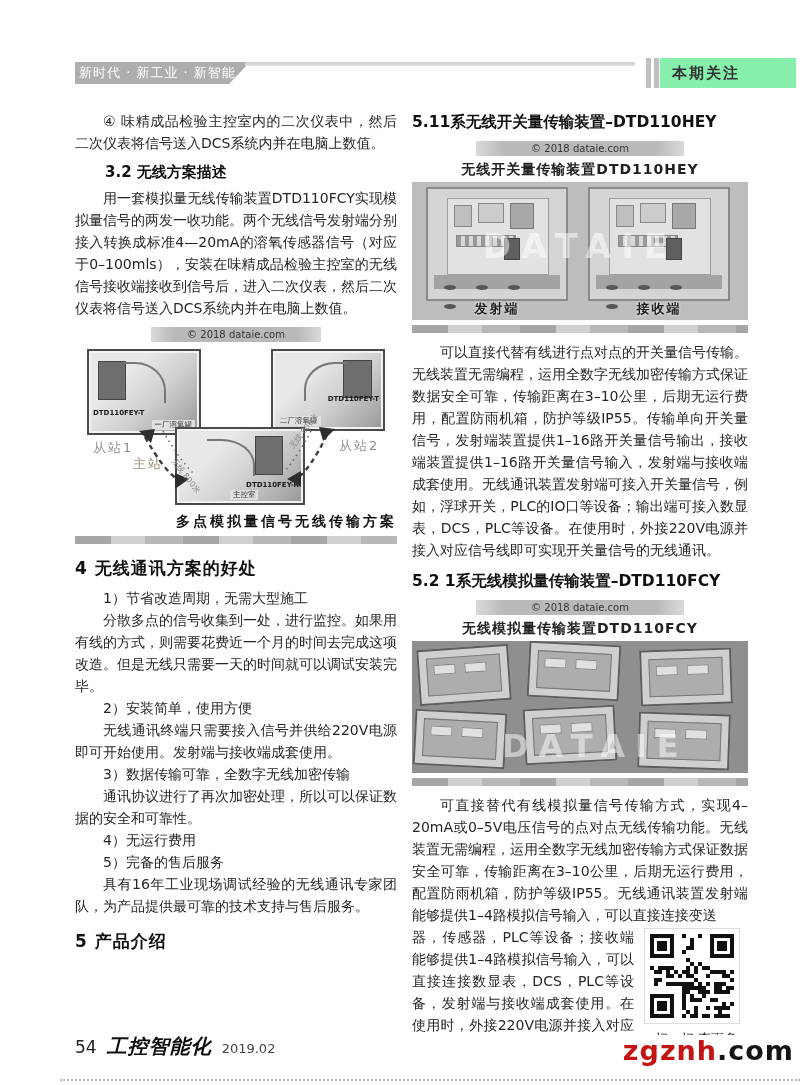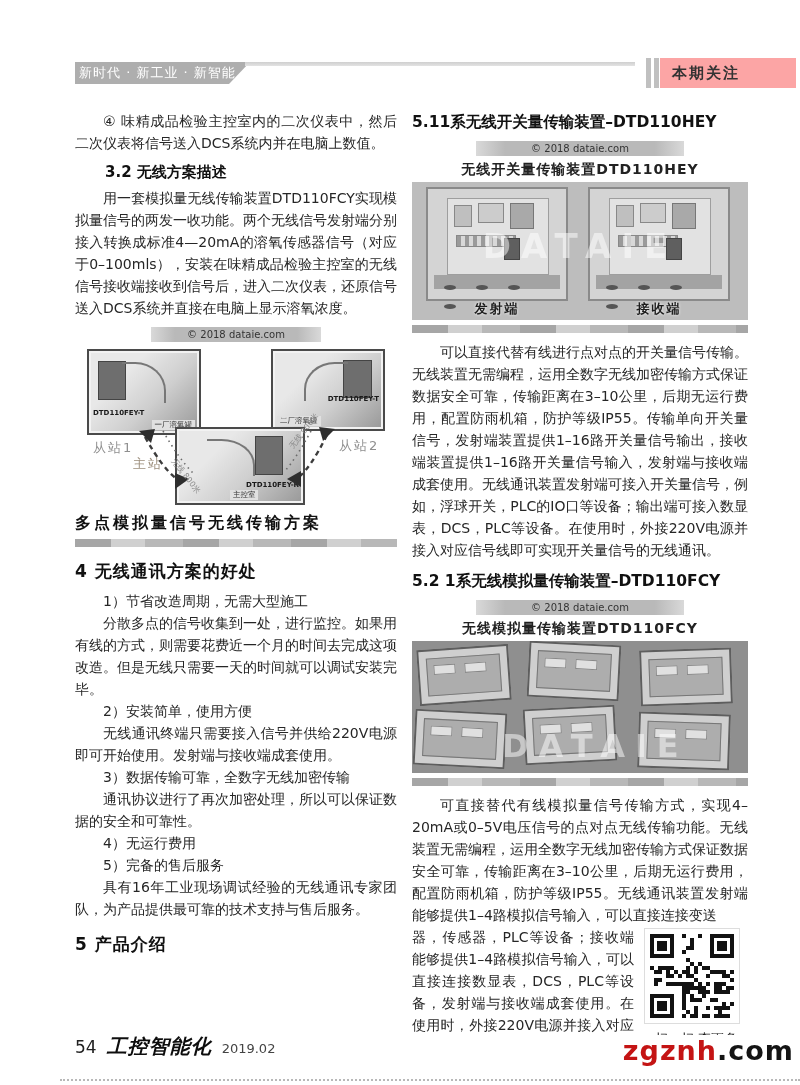--- a/index.html
+++ b/index.html
@@ -20,21 +20,21 @@
   .slogan-row { position:absolute; left:75px; top:62px; height:22px; width:560px; }
   .slogan-band { position:absolute; left:0; top:0; height:22px; width:175px;
                  background:#aeaeae; color:#ffffff; font-size:13px; letter-spacing:1px;
                  line-height:22px; padding:0 10px 0 4px;
                  clip-path:polygon(0 0,100% 0,88% 100%,0 100%); white-space:nowrap; }
   .slogan-line { position:absolute; left:170px; top:0; height:4px; right:0;
                  background:linear-gradient(180deg,#cfcfcf,#e3e3e3); }
   .tag-bars { position:absolute; left:646px; top:58px; display:flex; gap:3px; }
   .tag-bars i { display:block; width:5px; height:30px; background:#c0c0c0; }
   .focus-tag { position:absolute; left:660px; top:58px; width:136px; height:30px;
-               background:#fca5a5; color:#333; font-size:15px; font-weight:bold;
+               background:#86efac; color:#333; font-size:15px; font-weight:bold;
                line-height:30px; padding-left:12px; letter-spacing:2px; }
   
   .col { position:absolute; top:110px; overflow:hidden; text-align:justify; }
   .col-left  { left:75px;  width:322px; height:912px; }
   .col-right { left:412px; width:336px; height:925px; }
   p.body { font-size:14px; line-height:22px; text-indent:2em; color:#262626; }
   p.item-title { font-size:14px; line-height:22px; padding-left:2em; color:#262626; }
   .h-sub { font-size:15px; font-weight:bold; color:#111; padding-left:2em; margin:9px 0 5px; }
   .h-sec { font-size:17px; font-weight:bold; color:#111; margin:13px 0 7px; letter-spacing:1px; }
   .h-prod { font-size:15.5px; font-weight:bold; color:#111; margin:2px 0 8px; }
@@ -50,21 +50,21 @@
   
   .diagram { position:relative; width:100%; height:182px; margin-top:8px; }
   .d-box { position:absolute; border:2px solid #4a4a4a; background:#f2f2f2; }
   .d-box .photo-fill { position:absolute; inset:2px; background:linear-gradient(135deg,#e8e8e8 30%,#cfcfcf 60%,#9a9a9a); }
   .d-dev { position:absolute; left:8%; top:12%; width:26%; height:48%; background:#6e6e6e; border:1px solid #444; }
   .d-cable { position:absolute; left:30%; top:14%; width:40%; height:50%;
              border:2px solid #777; border-left:none; border-bottom:none; border-radius:0 70% 0 0; }
   .d-devname { position:absolute; left:4px; bottom:16px; font-size:7px; font-weight:bold; color:#1a1a1a; letter-spacing:0; }
   .d-subtag { position:absolute; right:4px; bottom:3px; font-size:7.5px; color:#333; background:#e0e0e0; padding:0 3px; }
   .d-station-label { position:absolute; font-size:13px; color:#8f8f8f; letter-spacing:2px; }
-  .d-caption { text-align:left; font-size:16px; font-weight:bold; color:#111; letter-spacing:3px; margin-top:4px; }
+  .d-caption { text-align:right; font-size:14px; font-weight:bold; color:#111; letter-spacing:3px; margin-top:4px; }
   .d-svg { position:absolute; inset:0; }
   
   .photo1 { position:relative; width:100%; height:138px; margin-top:3px; background:#bdbdbd; overflow:hidden; }
   .cab { position:absolute; top:5px; width:142px; height:114px; background:#d4d4d4; border:2px solid #8a8a8a; }
   .cab .inner { position:absolute; left:14%; top:8%; width:74%; height:70%; background:#e2e2e2; border:1px solid #9e9e9e; }
   .cab .c1 { position:absolute; left:6%; top:8%; width:18%; height:30%; background:#bfbfbf; border:1px solid #888; }
   .cab .c2 { position:absolute; left:30%; top:6%; width:26%; height:26%; background:#cccccc; border:1px solid #888; }
   .cab .c3 { position:absolute; left:62%; top:6%; width:24%; height:34%; background:#a9a9a9; border:1px solid #777; }
   .cab .strip { position:absolute; left:8%; top:48%; width:60%; height:16%;
                 background:repeating-linear-gradient(90deg,#9a9a9a 0 4px,#d8d8d8 4px 8px); border:1px solid #888; }
@@ -111,21 +111,21 @@
   </div>
   <div class="tag-bars">
       <i></i>
       <i></i>
     </div>
   <div class="focus-tag">本期关注</div>
 
   <div class="col col-left">
     <p class="body">④ 味精成品检验主控室内的二次仪表中，然后二次仪表将信号送入DCS系统内并在电脑上数值。</p>
     <div class="h-sub">3.2 无线方案描述</div>
-    <p class="body">用一套模拟量无线传输装置DTD110FCY实现模拟量信号的两发一收功能。两个无线信号发射端分别接入转换成标准4—20mA的溶氧传感器信号（对应于0–100mls），安装在味精成品检验主控室的无线信号接收端接收到信号后，进入二次仪表，还原信号送入DCS系统并直接在电脑上显示溶氧浓度。</p>
+    <p class="body">用一套模拟量无线传输装置DTD110FCY实现模拟量信号的两发一收功能。两个无线信号发射端分别接入转换成标准4—20mA的溶氧传感器信号（对应于0–100mls），安装在味精成品检验主控室的无线信号接收端接收到信号后，进入二次仪表，然后二次仪表将信号送入DCS系统内并在电脑上数值。</p>
 
     <div class="diagram">
       <div class="copyright-bar" style="width:170px;">© 2018 dataie.com</div>
 
       <div class="d-box" style="left:12px; top:22px; width:114px; height:86px;">
         <div class="photo-fill"></div>
           <div class="d-dev"></div>
           <div class="d-cable"></div>
         <span class="d-devname">DTD110FEY-T</span>
         <span class="d-subtag">一厂溶氧罐</span>

